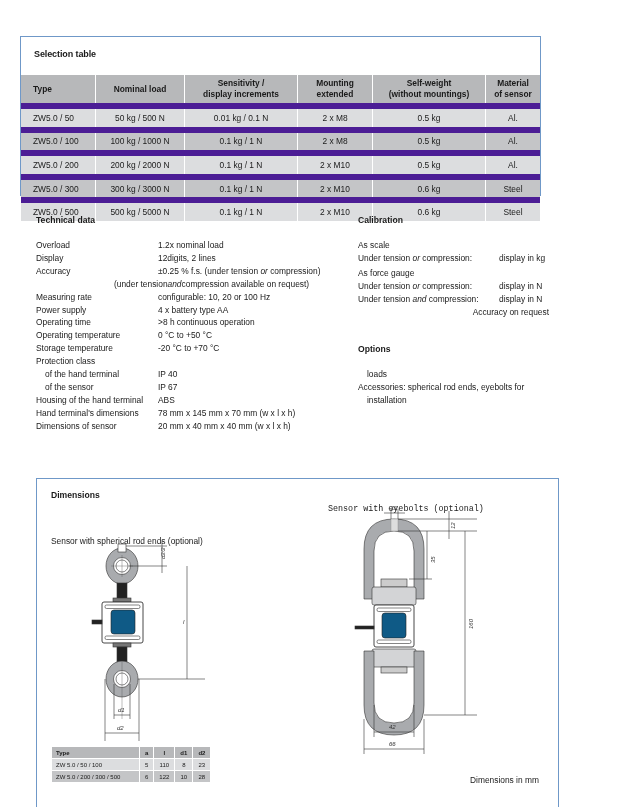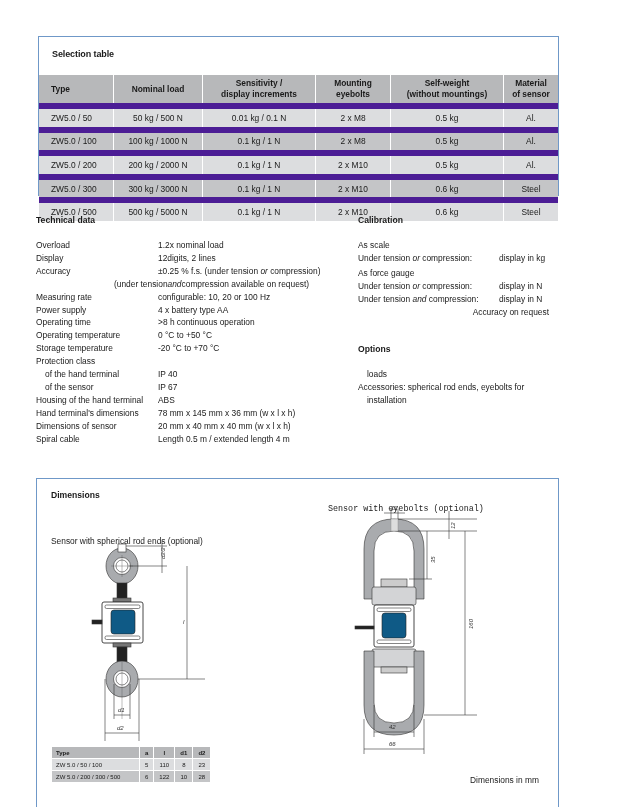--- a/index.html
+++ b/index.html
@@ -1,19 +1,19 @@
 <!DOCTYPE html>
 <html><head>
 <meta charset="utf-8">
 <style>
   html, body { margin: 0; padding: 0; background: #ffffff; }
   body { width: 633px; height: 807px; position: relative; overflow: hidden;
          font-family: "Liberation Sans", "DejaVu Sans", sans-serif; color: #1a1a1a; }
   .box { position: absolute; border: 1.5px solid #6f98c8; background: #fff; box-sizing: border-box; }
-  .sel-box { left: 38px; top: 36px; width: 521px; height: 160px; }
+  .sel-box { left: 20px; top: 36px; width: 521px; height: 160px; }
   .sel-title { position: absolute; left: 13px; top: 12px; font-size: 9px; font-weight: bold; letter-spacing: -0.1px; }
   table.sel { position: absolute; left: 0; top: 38px; width: 519px; border-collapse: collapse; font-size: 8.4px; }
   table.sel th { background: #b7b8ba; font-weight: bold; height: 28px; padding: 0 4px; vertical-align: middle; line-height: 11px; }
   table.sel td { height: 17.6px; padding: 0 4px; text-align: center; }
   table.sel th.l, table.sel td.l { text-align: left; padding-left: 12px; }
   table.sel tr.odd td { background: #dcdddf; }
   table.sel tr.even td { background: #c4c5c7; }
   table.sel th, table.sel td { border-right: 1px solid #ffffff; }
   table.sel th:last-child, table.sel td:last-child { border-right: none; }
   table.sel tr td { border-top: 6px solid #4c1d95; }
@@ -52,21 +52,21 @@
 <body>
 
 <div class="box sel-box">
   <div class="sel-title">Selection table</div>
   <table class="sel">
     <thead>
       <tr>
         <th class="l" style="width:58px"><span>Type</span><br><span></span></th>
         <th style="width:80px"><span>Nominal load</span><br><span></span></th>
         <th style="width:104px"><span>Sensitivity /</span><br><span>display increments</span></th>
-        <th style="width:66px"><span>Mounting</span><br><span>eyebolts</span></th>
+        <th style="width:66px"><span>Mounting</span><br><span>extended</span></th>
         <th style="width:104px"><span>Self-weight</span><br><span>(without mountings)</span></th>
         <th><span>Material</span><br><span>of sensor</span></th>
       </tr>
     </thead>
     <tbody>
       <tr class="odd">
         <td class="l">ZW5.0 / 50</td>
         <td>50 kg / 500 N</td>
         <td>0.01 kg / 0.1 N</td>
         <td>2 x M8</td>
@@ -159,29 +159,25 @@
   <div class="row">
       <span class="k ind">of the sensor</span>
       <span>IP 67</span>
     </div>
   <div class="row">
       <span class="k">Housing of the hand terminal</span>
       <span>ABS</span>
     </div>
   <div class="row">
       <span class="k">Hand terminal's dimensions</span>
-      <span>78 mm x 145 mm x 36 mm (w x l x h)</span>
+      <span>78 mm x 145 mm x 70 mm (w x l x h)</span>
     </div>
   <div class="row">
       <span class="k">Dimensions of sensor</span>
       <span>20 mm x 40 mm x 40 mm (w x l x h)</span>
-    </div>
-  <div class="row">
-      <span class="k">Spiral cable</span>
-      <span>Length 0.5 m / extended length 4 m</span>
     </div>
 </div>
 
 <div class="sec-title" style="left:358px; top:215px;">Calibration</div>
 <div class="cal">
   <div class="row">As scale</div>
   <div class="row">
       <span class="k"><span>Under tension </span><i>or</i><span> compression:</span></span>
       <span>display in kg</span>
     </div>

